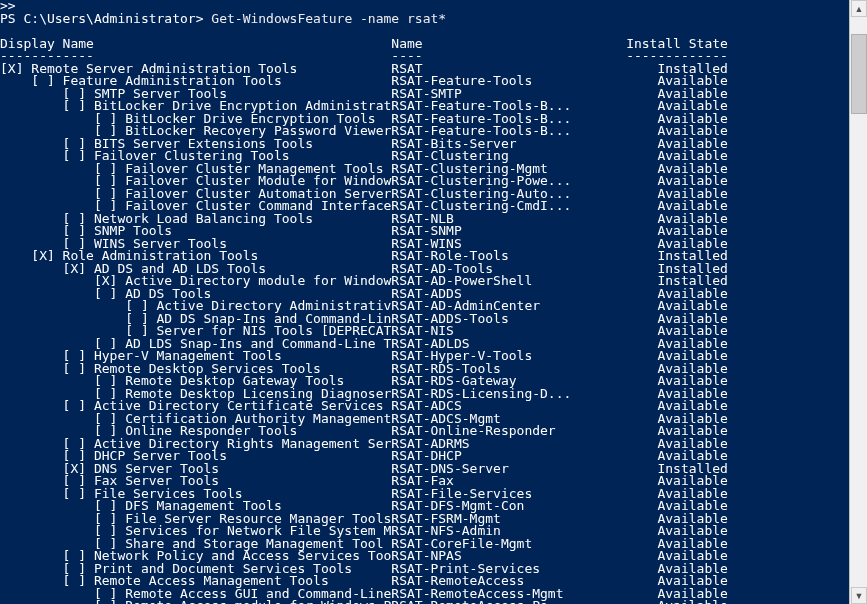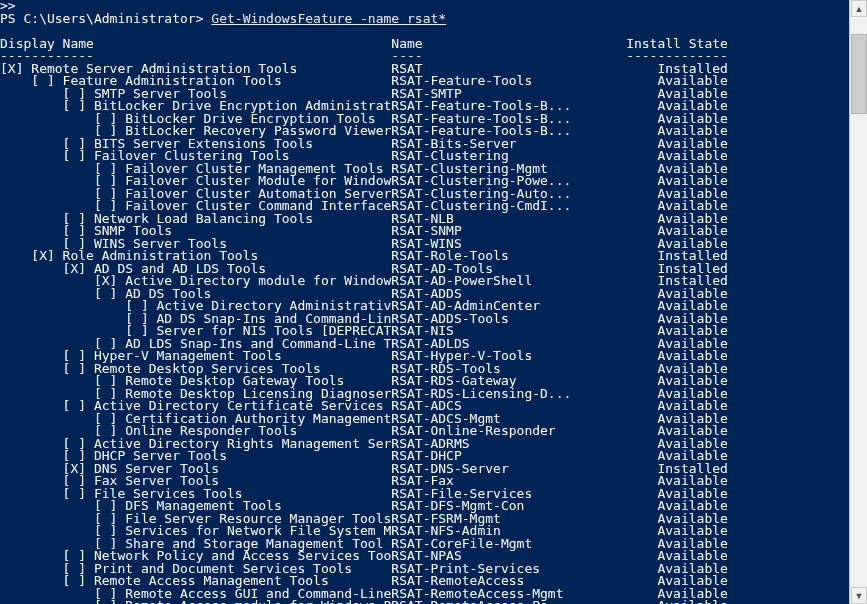--- a/index.html
+++ b/index.html
@@ -27,21 +27,20 @@
     box-sizing: border-box;
     padding: 0;
     white-space: pre;
   }
   .line {
     display: block;
     min-height: 12.5px;
   }
   .yellow {
     color: #eeedf0;
-    text-decoration: underline;
   }
   
   .scrollbar-v {
     position: absolute;
     top: 0;
     right: 0;
     width: 18px;
     height: 604px;
     background: #f0f0f0;
     border-left: 1px solid #c0c0c0;

